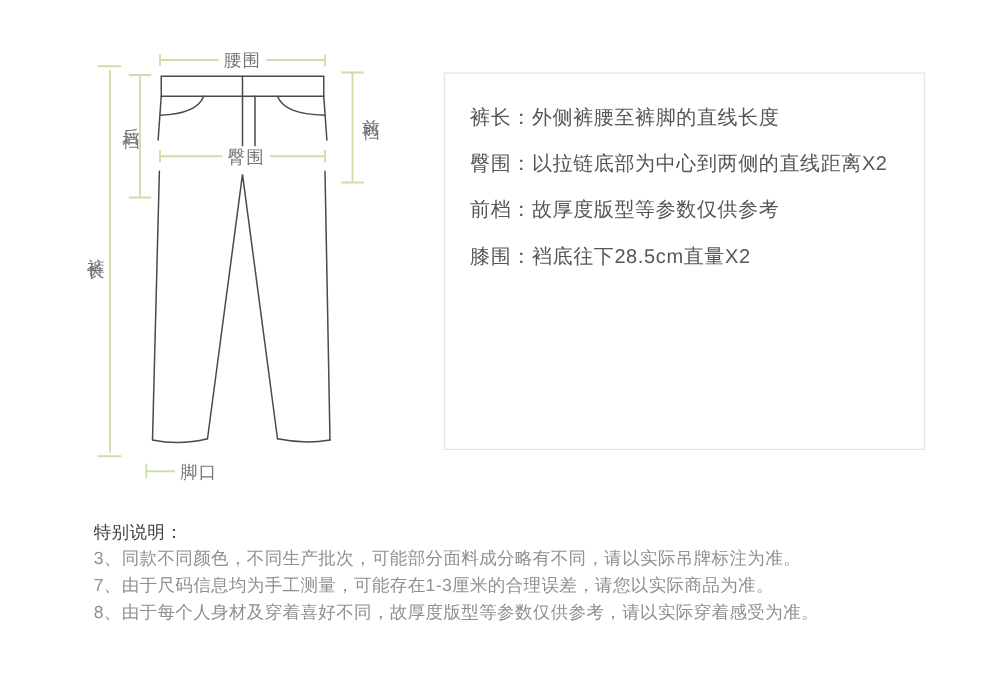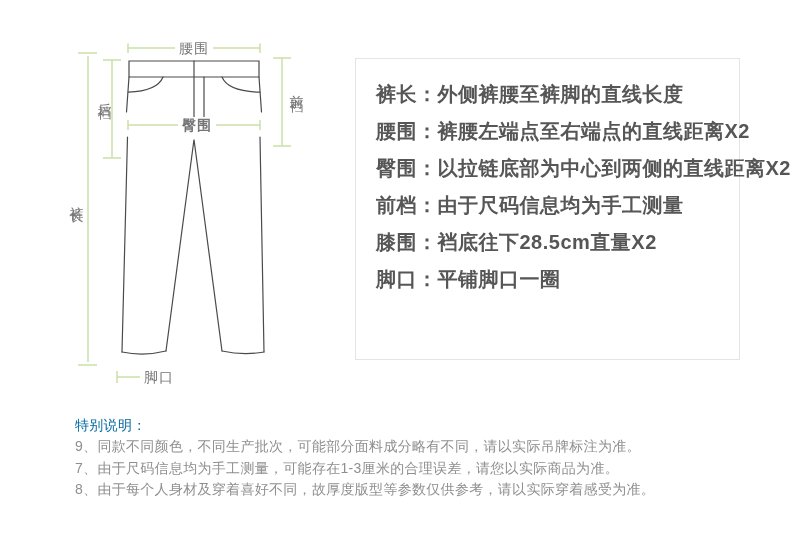--- a/index.html
+++ b/index.html
@@ -18,28 +18,28 @@
     position:absolute;color:#757575;font-size:14px;
     writing-mode:vertical-lr;text-orientation:upright;letter-spacing:3px;
     background:transparent;padding:0;white-space:nowrap;
   }
   .def-box{
     position:absolute;left:355px;top:58px;width:385px;height:302px;
     box-sizing:border-box;border:1px solid #e4e4e4;background:#ffffff;
     padding:17px 0 0 20px;
   }
   .def-row{
-    height:37px;line-height:37px;font-size:20px;color:#565656;
-    white-space:nowrap;letter-spacing:0.5px;font-weight:bold;
+    height:37px;line-height:37px;font-size:16px;color:#565656;
+    white-space:nowrap;letter-spacing:0.5px;
   }
   .notes{
     position:absolute;left:75px;top:415px;width:680px;
     color:#8f8f8f;font-size:14px;line-height:21.4px;letter-spacing:0.3px;
   }
-  .notes .note-title{color:#0369a1;}
+  .notes .note-title{color:#404040;}
   .note-line{white-space:nowrap;}
 </style>
 </head>
 <body>
 
 <div class="stage">
 
   <svg class="diagram-svg" viewBox="55 35 265 360" xmlns="http://www.w3.org/2000/svg">
 
     <g stroke="#cbe0a8" stroke-width="1.5" fill="none">
@@ -79,35 +79,33 @@
       <path d="M222,77 C226,87 238,91.5 259.8,92.2"></path>
       <path d="M127.5,137 L122,352"></path>
       <path d="M122,352 Q144,356.5 166,351"></path>
       <path d="M166,351 L194,139.5 L222,351"></path>
       <path d="M222,351 Q243.5,355.5 264,352"></path>
       <path d="M264,352 L260,137"></path>
     </g>
   </svg>
 
   <div class="dlabel hcenter" style="left:194px;top:40px;">腰围</div>
-  <div class="dlabel hcenter" style="left:197px;top:117px;font-weight:bold;">臀围</div>
+  <div class="dlabel hcenter" style="left:197px;top:117px;">臀围</div>
   <div class="dlabel hcenter" style="left:159px;top:369px;">脚口</div>
   <div class="vlabel" style="left:96px;top:91px;">后裆</div>
   <div class="vlabel" style="left:288px;top:84px;">前裆</div>
   <div class="vlabel" style="left:68px;top:195px;">裤长</div>
 
   <div class="def-box">
     <div class="def-row">裤长：外侧裤腰至裤脚的直线长度</div>
-    <div class="def-row">腰围：裤腰左端点至右端点的直线距离X2</div>
     <div class="def-row">臀围：以拉链底部为中心到两侧的直线距离X2</div>
-    <div class="def-row">前档：由于尺码信息均为手工测量</div>
+    <div class="def-row">前档：故厚度版型等参数仅供参考</div>
     <div class="def-row">膝围：裆底往下28.5cm直量X2</div>
-    <div class="def-row">脚口：平铺脚口一圈</div>
   </div>
 
   <div class="notes">
     <div class="note-title">特别说明：</div>
-    <div class="note-line">9、同款不同颜色，不同生产批次，可能部分面料成分略有不同，请以实际吊牌标注为准。</div>
+    <div class="note-line">3、同款不同颜色，不同生产批次，可能部分面料成分略有不同，请以实际吊牌标注为准。</div>
     <div class="note-line">7、由于尺码信息均为手工测量，可能存在1-3厘米的合理误差，请您以实际商品为准。</div>
     <div class="note-line">8、由于每个人身材及穿着喜好不同，故厚度版型等参数仅供参考，请以实际穿着感受为准。</div>
   </div>
 
 </div>
 
 </body></html>

